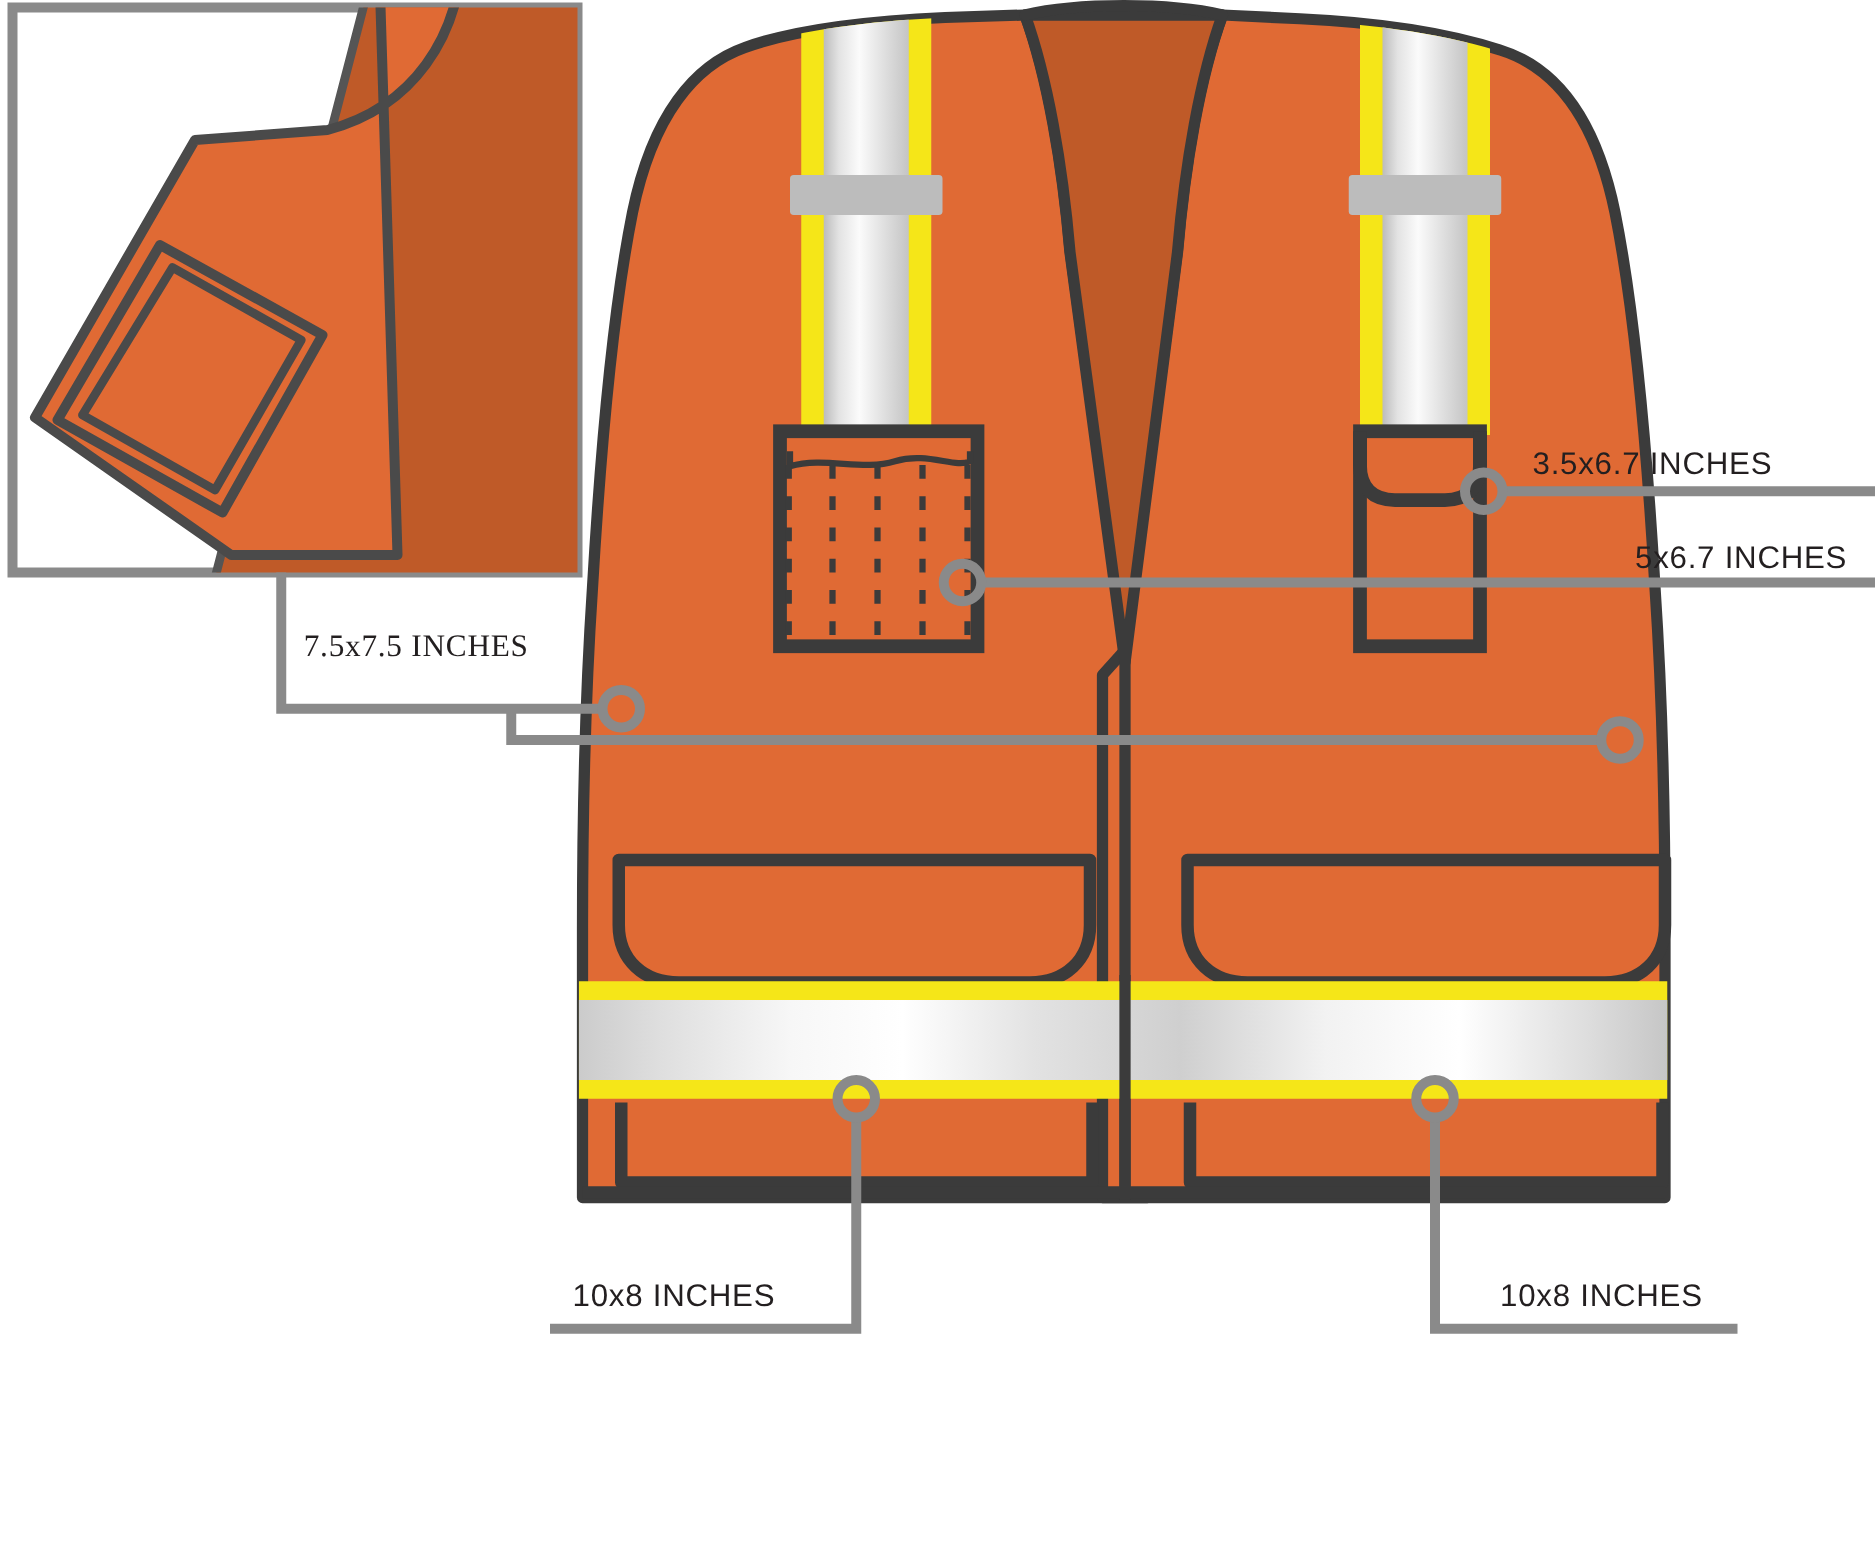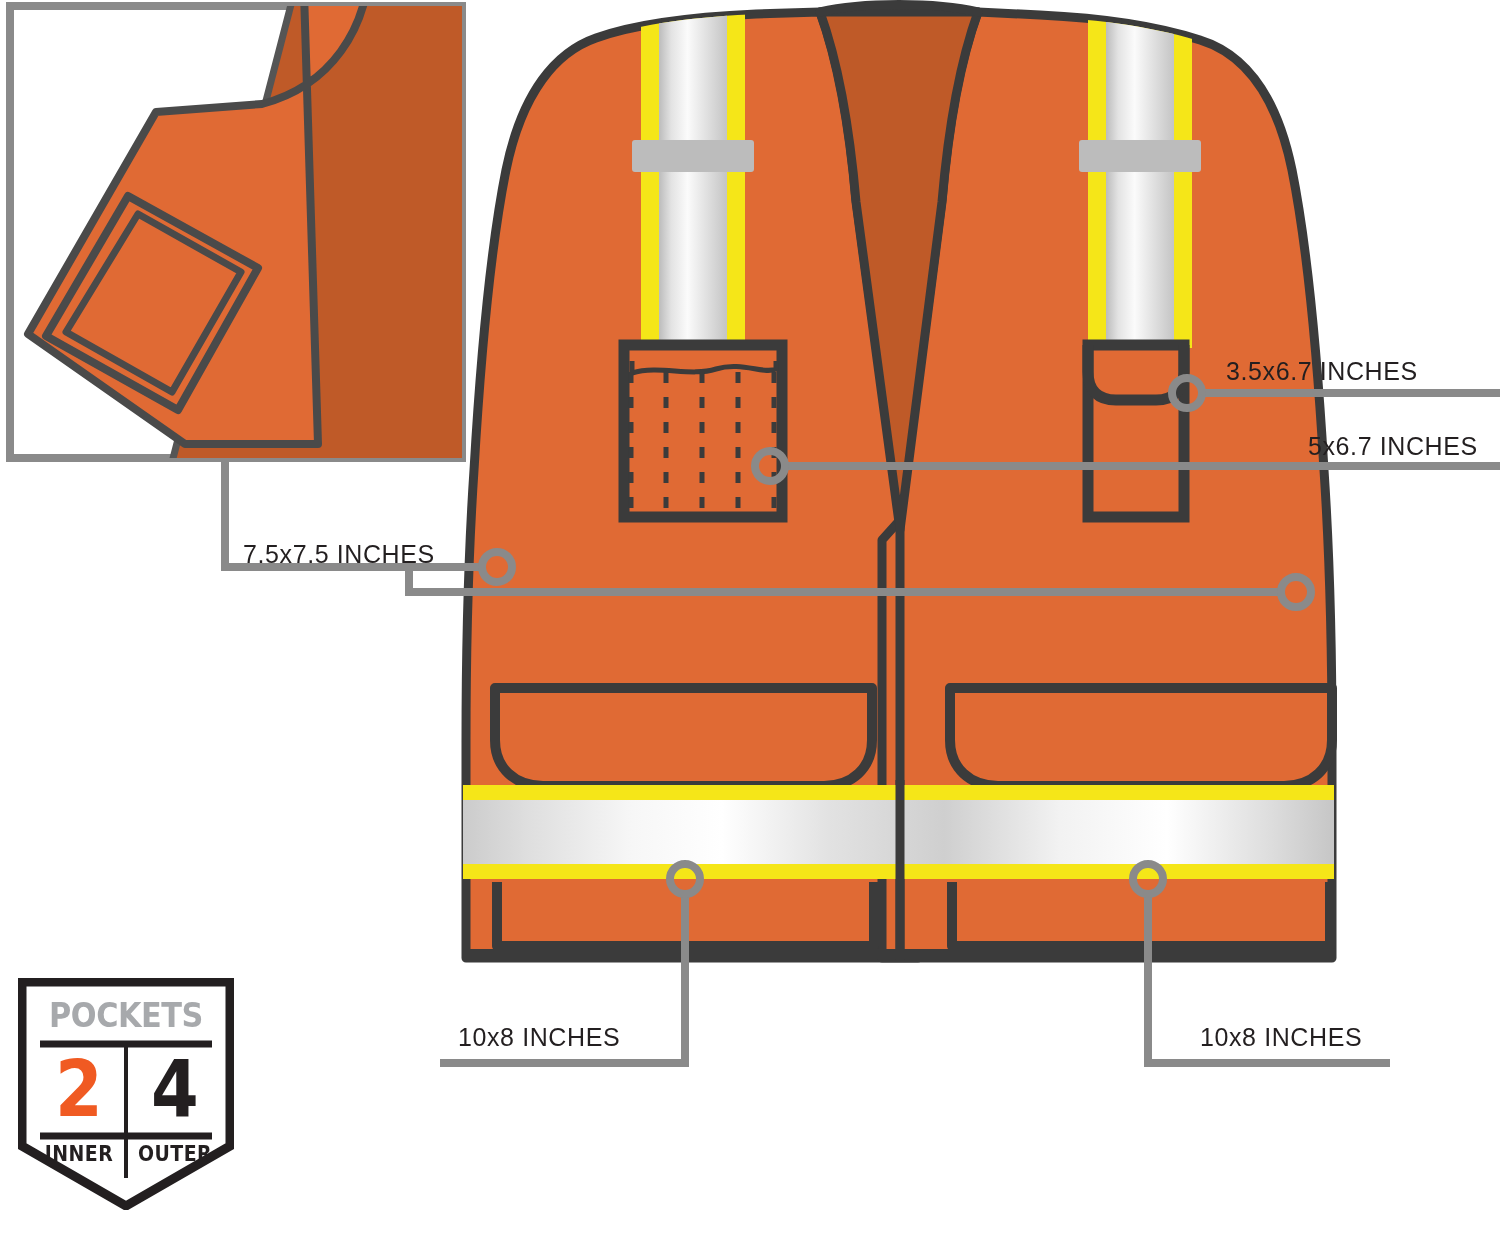--- a/index.html
+++ b/index.html
@@ -211,40 +211,24 @@
       <circle cx="770" cy="466" r="15" fill="none" stroke="#8a8a8a" stroke-width="8"></circle>
 
       <path d="M685,895 L685,1063 L440,1063"></path>
       <circle cx="685" cy="879" r="15" fill="none" stroke="#8a8a8a" stroke-width="8"></circle>
 
       <path d="M1148,895 L1148,1063 L1390,1063"></path>
       <circle cx="1148" cy="879" r="15" fill="none" stroke="#8a8a8a" stroke-width="8"></circle>
     </g>
   </svg>
 
-  <div class="callout-text" style="left:243px;top:540px;">7.5x7.5 INCHES</div>
+  <div class="callout-text" style="left:243px;top:504px;font-family:Liberation Serif, serif;">7.5x7.5 INCHES</div>
 
   <div class="callout-text" style="left:1226px;top:357px;">3.5x6.7 INCHES</div>
 
   <div class="callout-text" style="left:1308px;top:432px;text-align:right;">5x6.7 INCHES</div>
 
   <div class="callout-text" style="left:458px;top:1023px;">10x8 INCHES</div>
 
   <div class="callout-text" style="left:1200px;top:1023px;">10x8 INCHES</div>
 
-  <div id="pockets-badge">
-    <svg width="216" height="232" viewBox="0 0 216 232">
-      <path d="M4,4 L212,4 L212,168 L108,228 L4,168 Z" fill="#ffffff" stroke="#231f20" stroke-width="9" stroke-linejoin="miter"></path>
-
-      <line x1="22" y1="66" x2="194" y2="66" stroke="#231f20" stroke-width="7"></line>
-      <line x1="22" y1="158" x2="194" y2="158" stroke="#231f20" stroke-width="7"></line>
-      <line x1="108" y1="66" x2="108" y2="200" stroke="#231f20" stroke-width="4"></line>
-    </svg>
-    <div class="badge-inner">
-      <div class="badge-title">POCKETS</div>
-      <div class="badge-num left">2</div>
-      <div class="badge-num right">4</div>
-      <div class="badge-sub left">INNER</div>
-      <div class="badge-sub right">OUTER</div>
-    </div>
-  </div>
 
 </div>
 
 </body></html>

